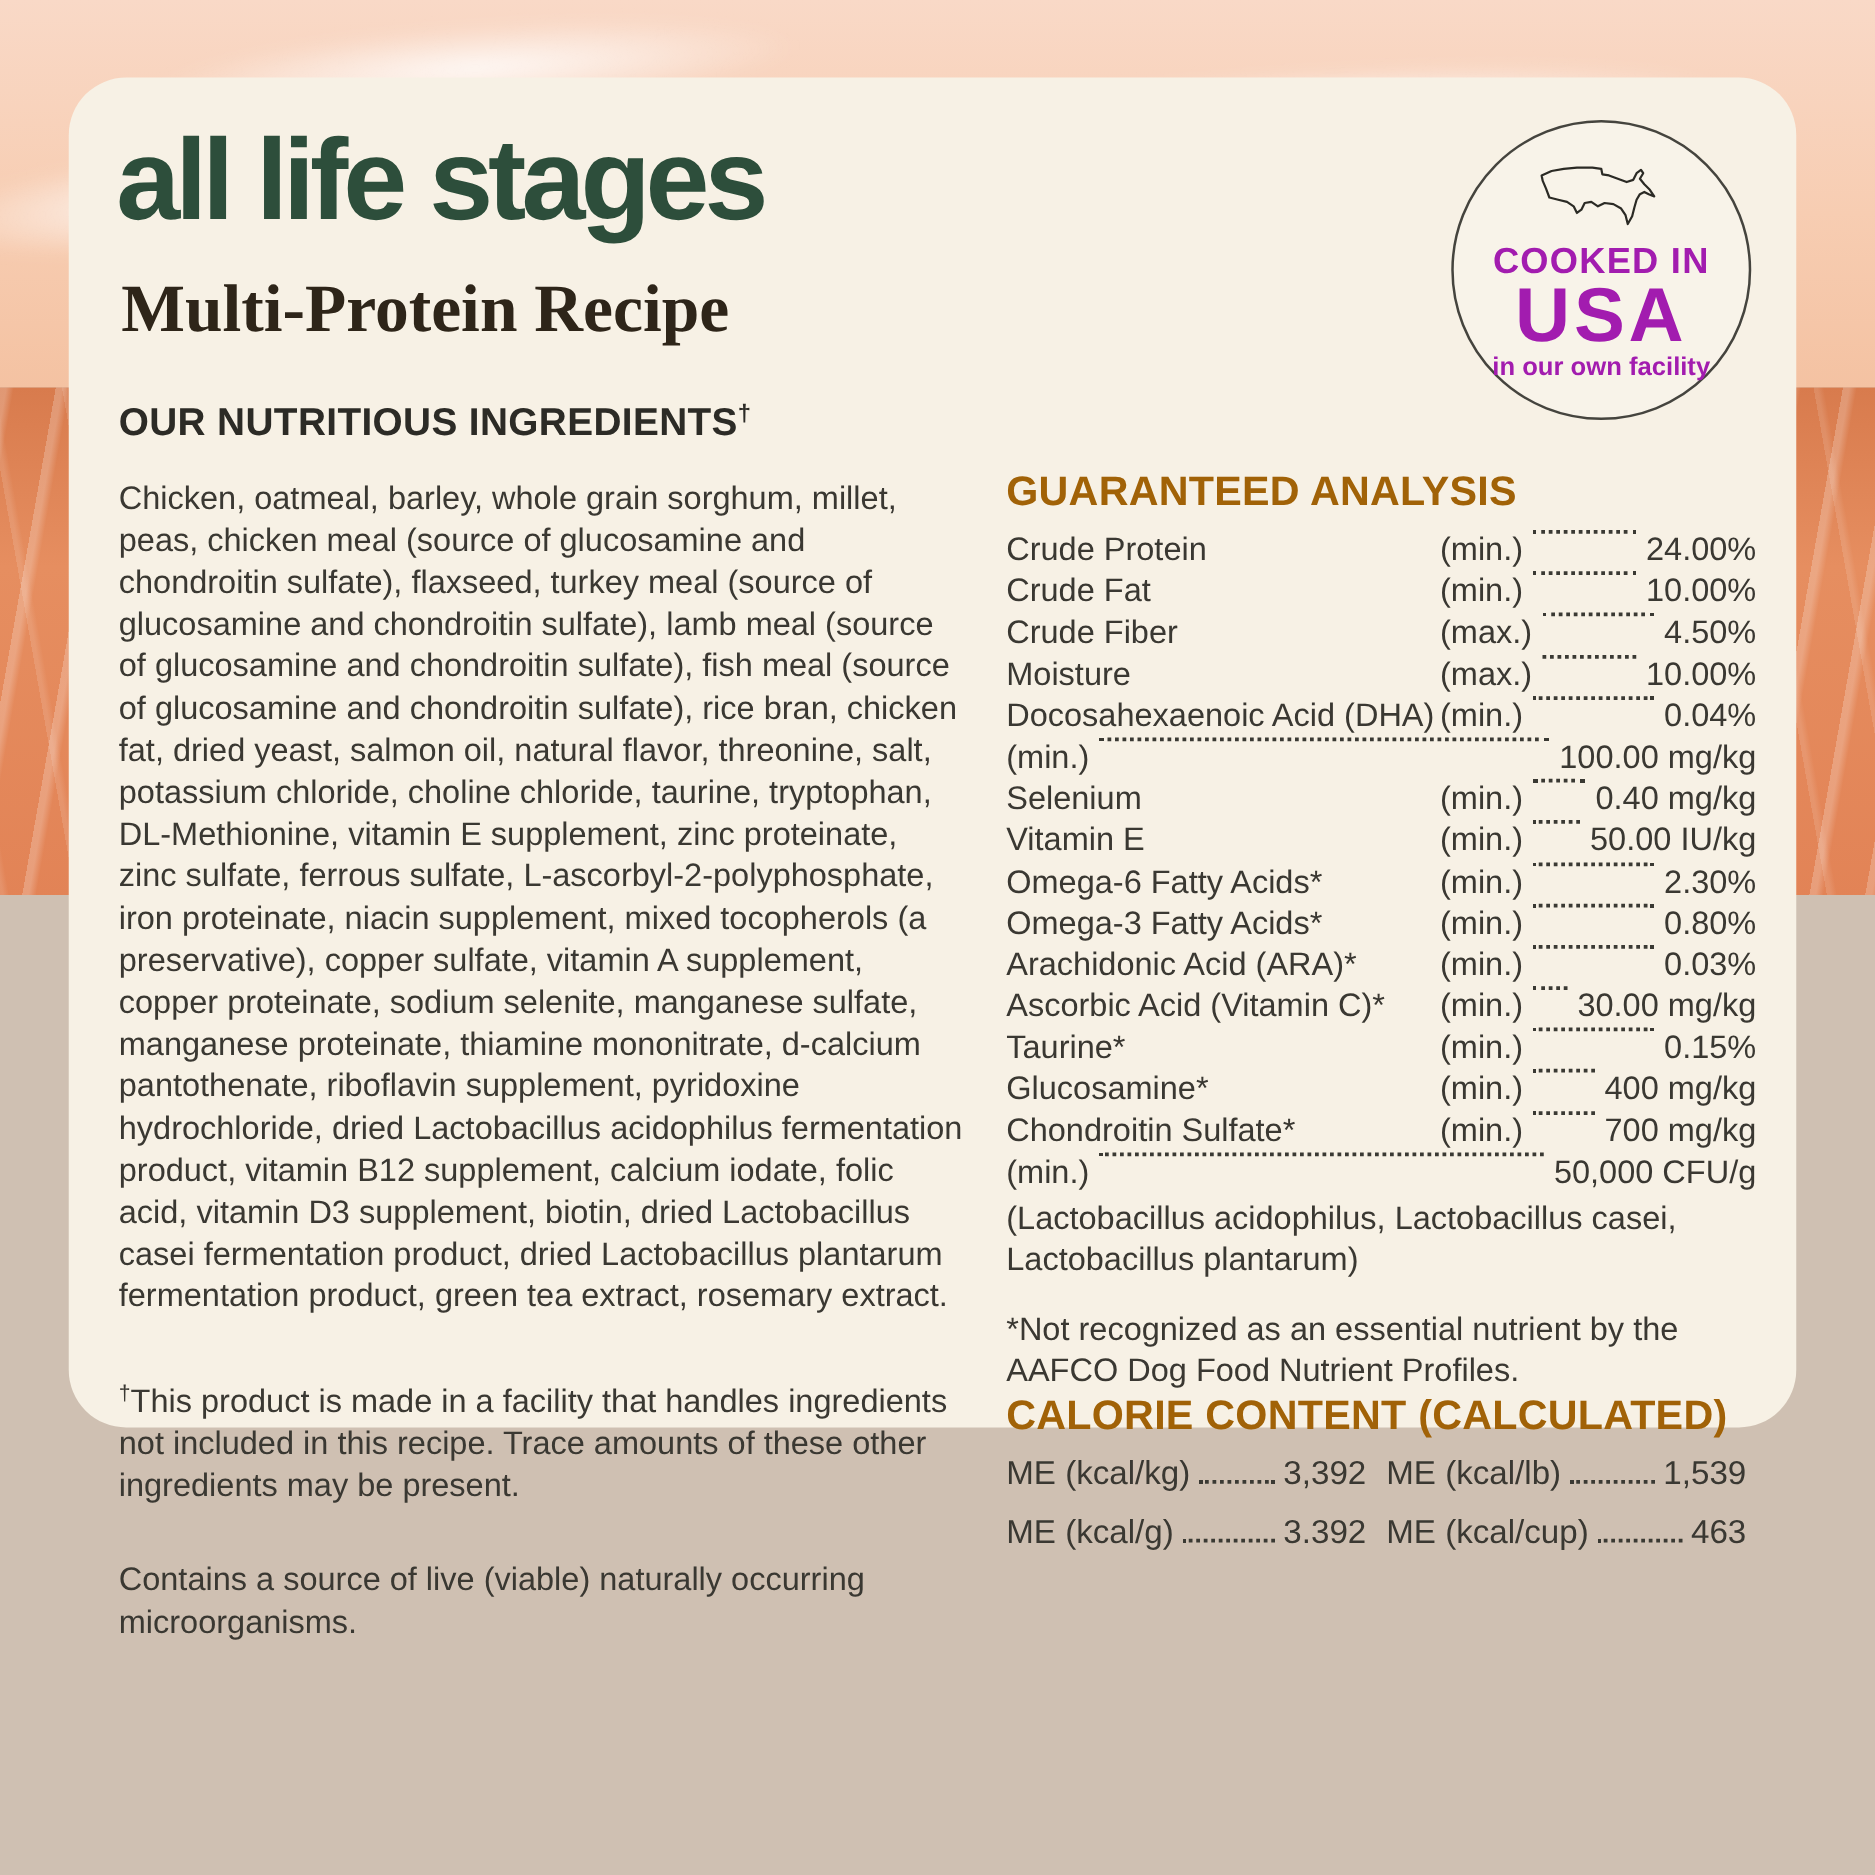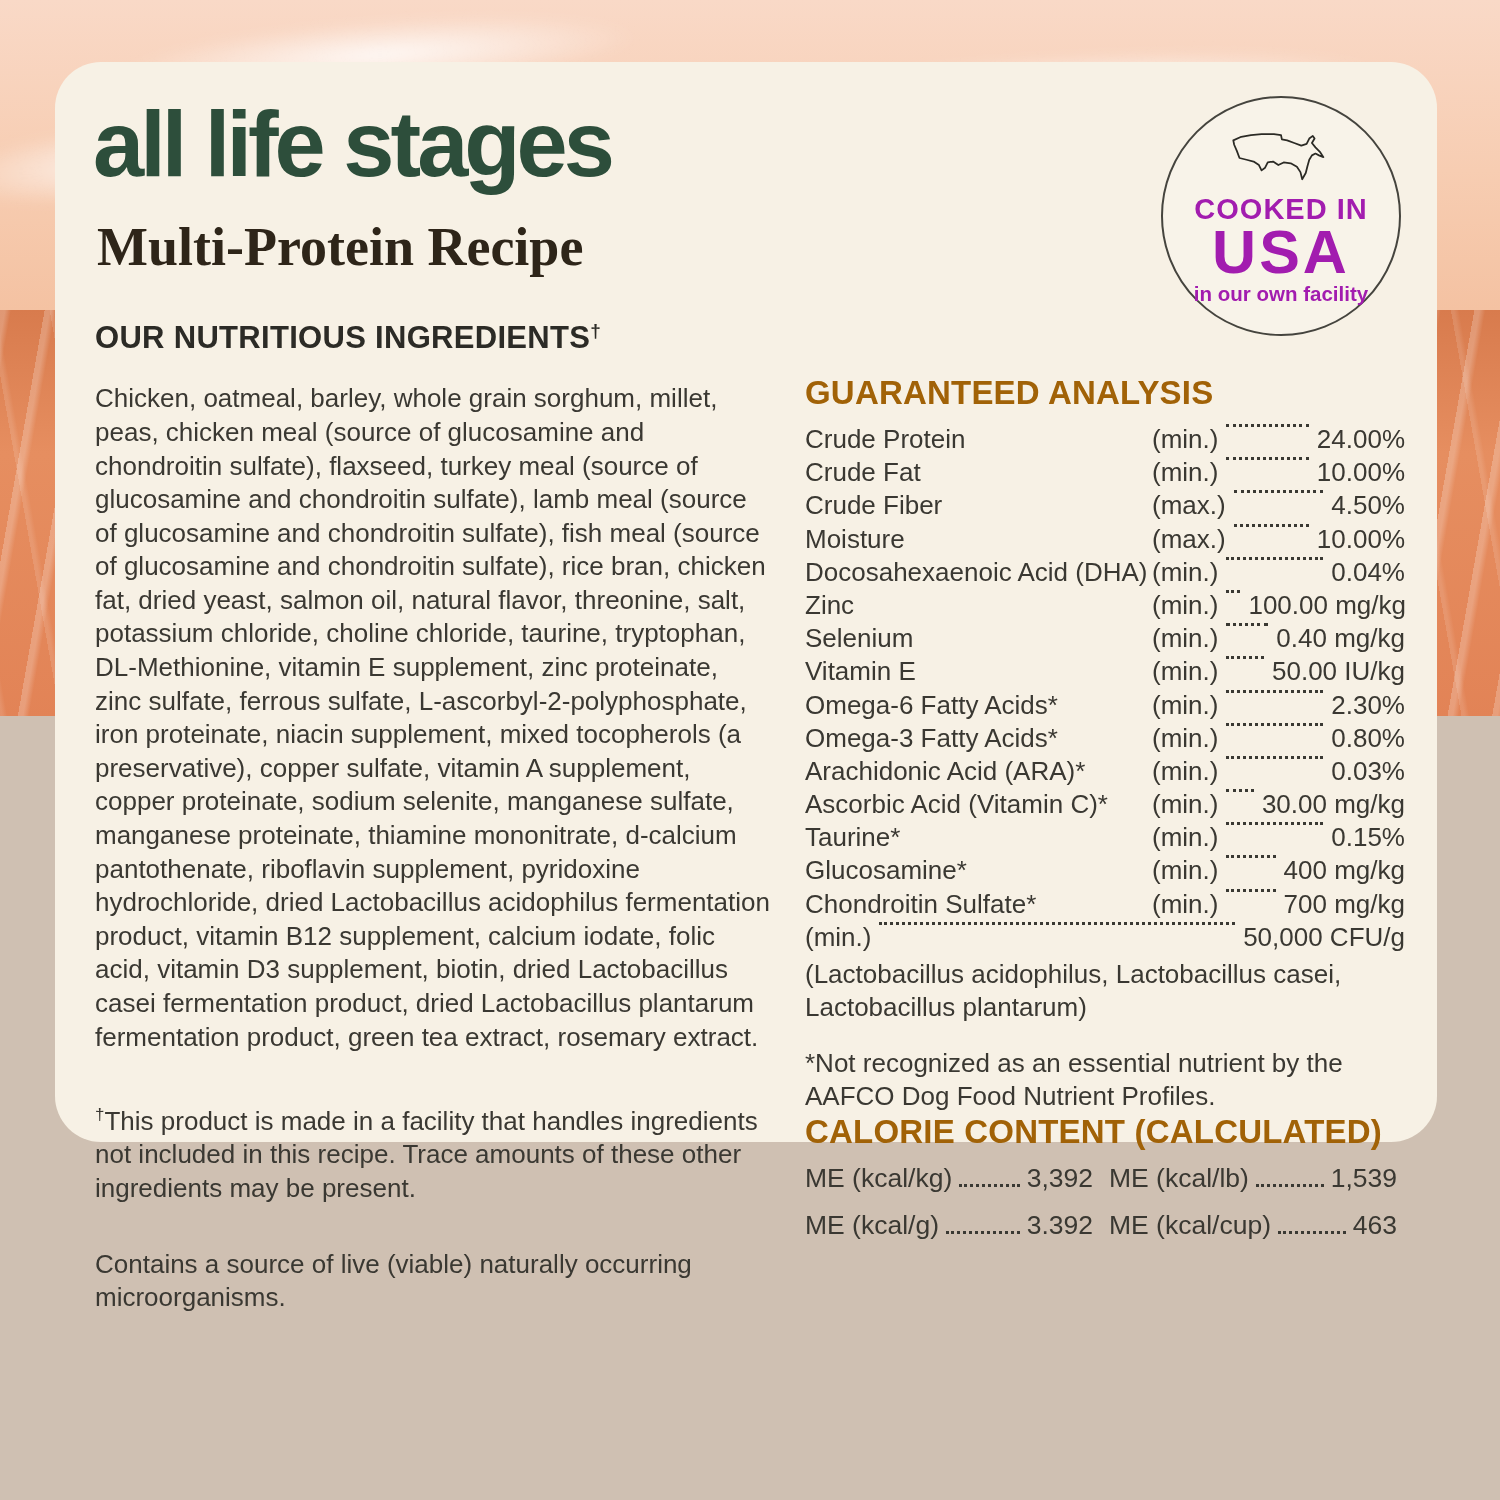--- a/index.html
+++ b/index.html
@@ -131,21 +131,20 @@
   </div>
 
   <div class="ga-row">
     <span class="ga-label">Docosahexaenoic Acid (DHA)</span>
     <span class="ga-qual">(min.)</span>
     <span class="ga-dots"></span>
     <span class="ga-value">0.04%</span>
   </div>
 
   <div class="ga-row">
-    <span class="ga-label">Zinc</span>
     <span class="ga-qual">(min.)</span>
     <span class="ga-dots"></span>
     <span class="ga-value">100.00 mg/kg</span>
   </div>
 
   <div class="ga-row">
     <span class="ga-label">Selenium</span>
     <span class="ga-qual">(min.)</span>
     <span class="ga-dots"></span>
     <span class="ga-value">0.40 mg/kg</span>

